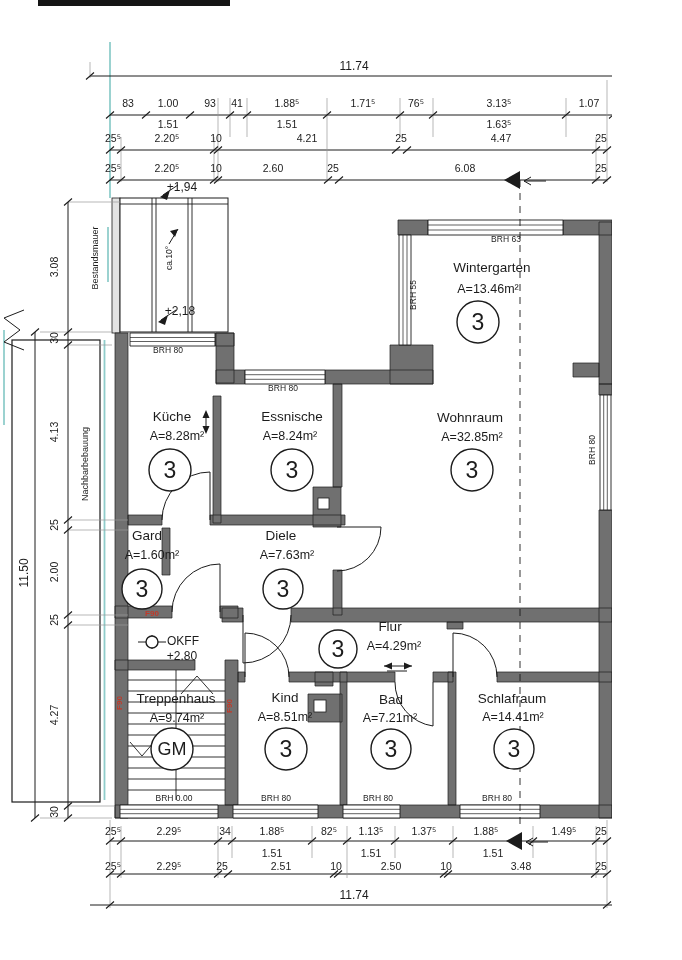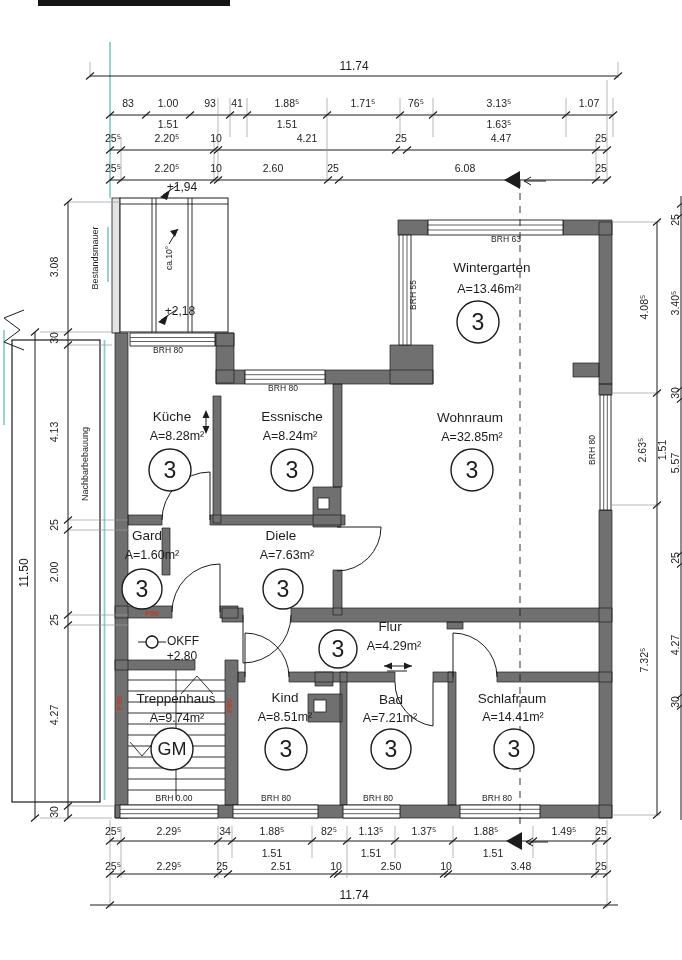--- a/index.html
+++ b/index.html
@@ -1,16 +1,16 @@
 <!DOCTYPE html>
 <html><head>
 <meta charset="utf-8">
 <style>
   html,body{margin:0;padding:0;background:#fff}
-  .page{position:relative;width:682px;height:960px;background:#fff;overflow:hidden}
+  .page{position:relative;width:612px;height:960px;background:#fff;overflow:hidden}
   svg{display:block}
   .w{fill:#707070;stroke:#1c1c1c;stroke-width:.7}
   .hole{fill:#fff;stroke:#1c1c1c;stroke-width:.8}
   .ln{stroke:#1c1c1c;stroke-width:1;fill:none}
   .tk{stroke:#1c1c1c;stroke-width:1.1;fill:none}
   .ex{stroke:#9a9a9a;stroke-width:.7;fill:none}
   .wf{fill:#fff;stroke:#1c1c1c;stroke-width:.9}
   .wl{stroke:#1c1c1c;stroke-width:.7;fill:none}
   .dr{stroke:#1c1c1c;stroke-width:1;fill:none}
   .st{stroke:#1c1c1c;stroke-width:.9;fill:none}

